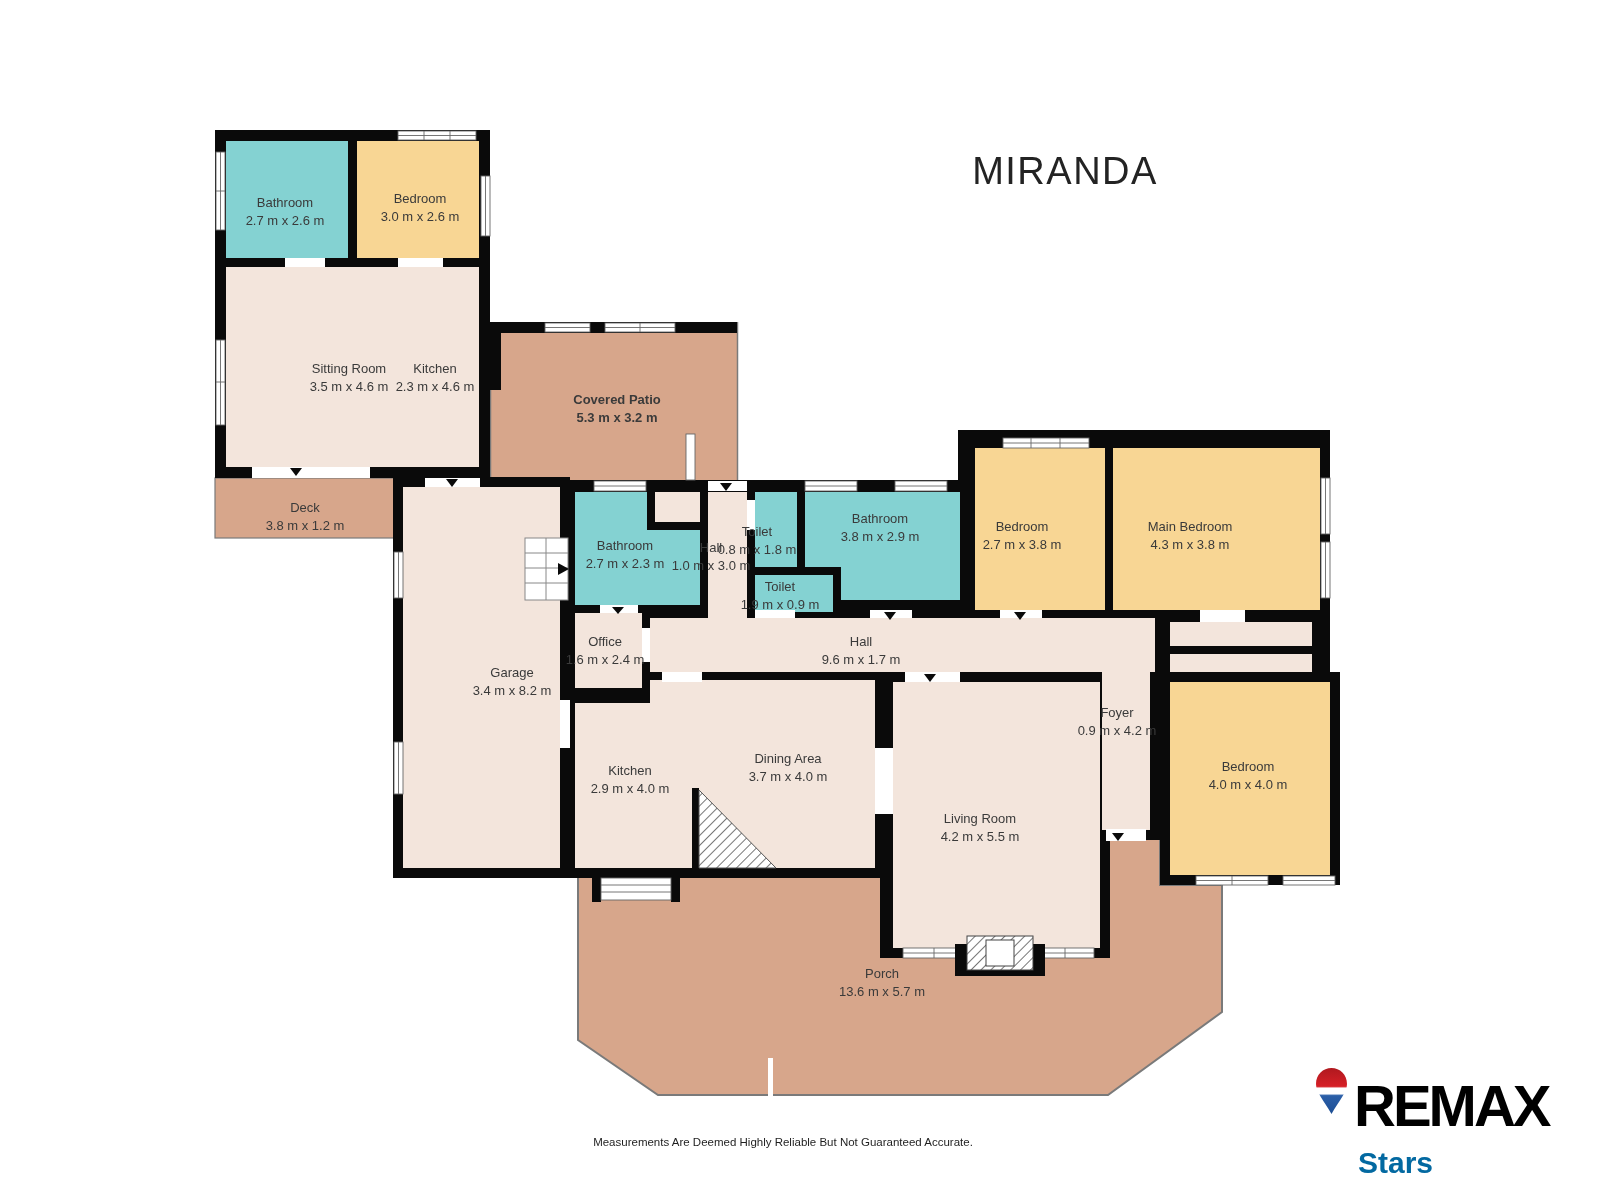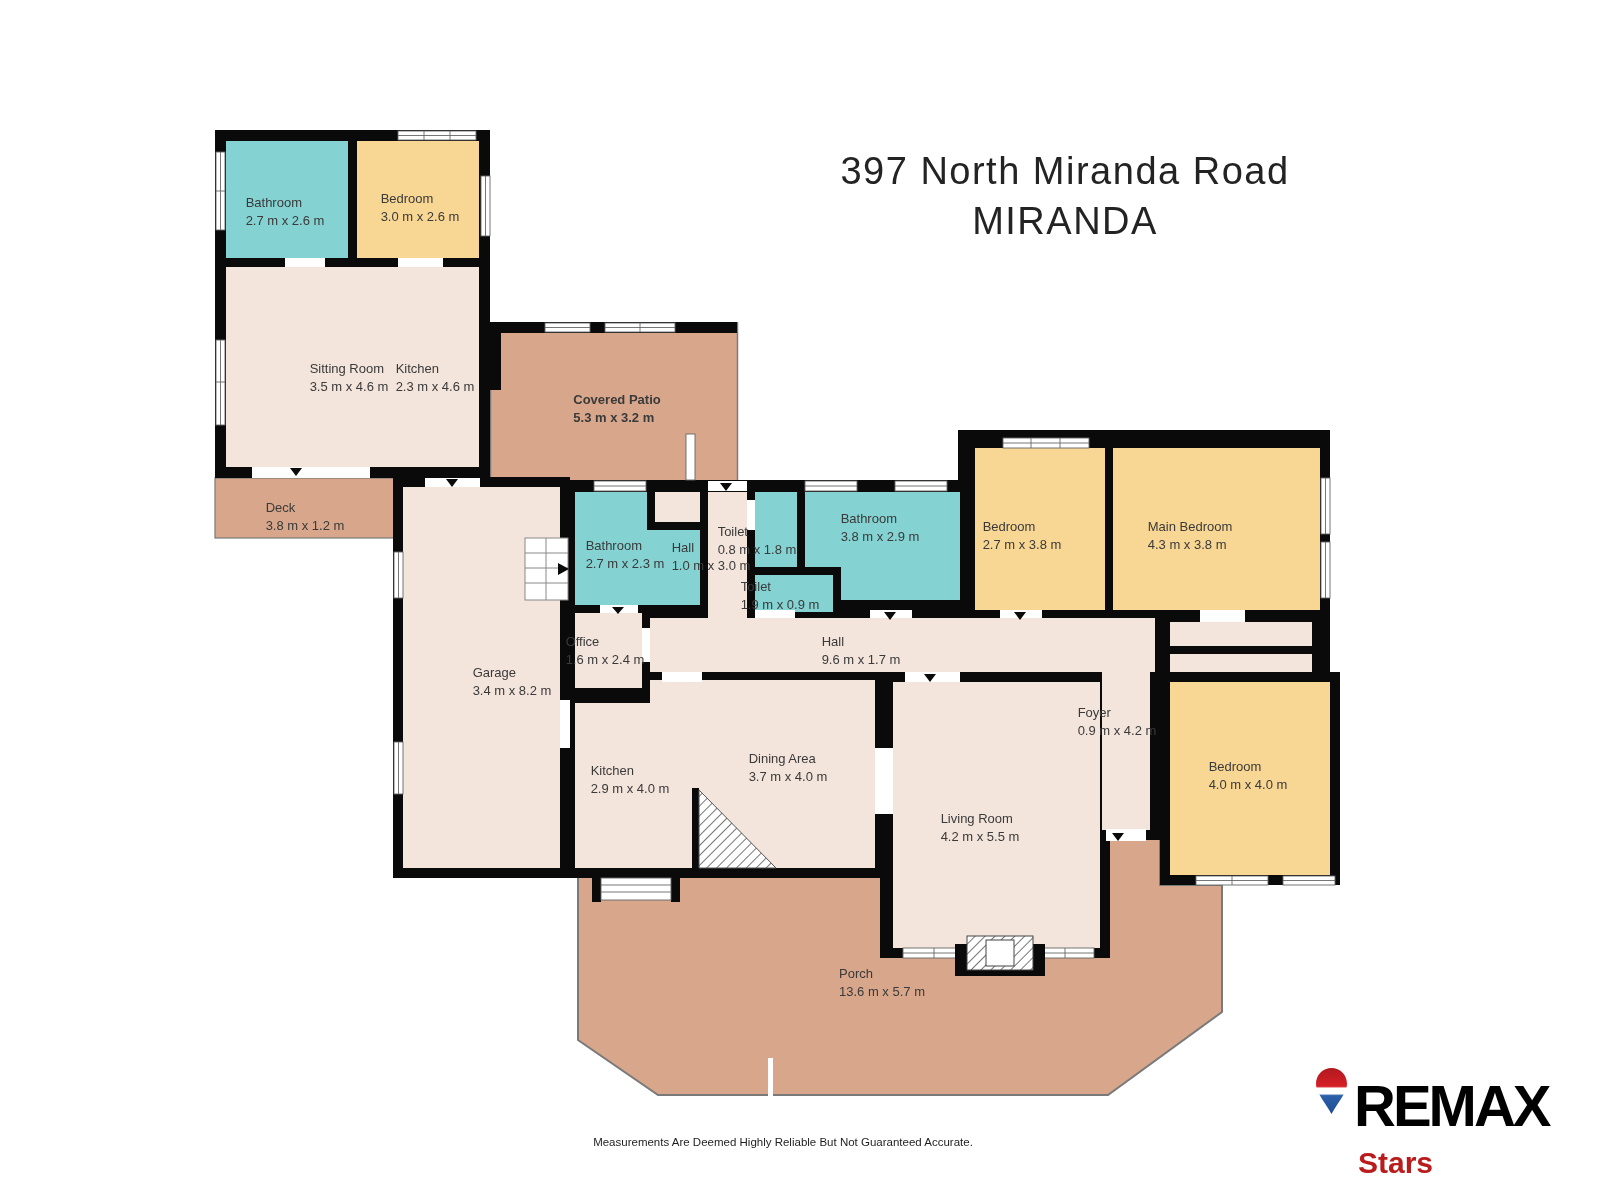--- a/index.html
+++ b/index.html
@@ -1,30 +1,30 @@
 <!DOCTYPE html>
 <html><head>
 <meta charset="utf-8">
 <style>
   html,body{margin:0;padding:0;background:#ffffff;}
   body{width:1600px;height:1200px;position:relative;overflow:hidden;
        font-family:"Liberation Sans",sans-serif;}
   #plan-svg{position:absolute;left:0;top:0;}
-  .plan-label{position:absolute;transform:translate(-50%,-50%);text-align:left;
+  .plan-label{position:absolute;transform:translate(-50%,-50%);text-align:center;
        font-size:13px;line-height:1.38;color:#3a3a3a;white-space:nowrap;}
   .title{position:absolute;left:1065px;top:146px;transform:translateX(-50%);
        text-align:center;font-size:38px;letter-spacing:1.5px;color:#232323;line-height:1.32;}
   .disclaimer{position:absolute;left:783px;top:1136px;transform:translateX(-50%);
        font-size:11.5px;color:#1e1e1e;white-space:nowrap;}
   .logo{position:absolute;left:1316px;top:1064px;width:260px;height:120px;}
   .logo .balloon{position:absolute;left:0;top:4px;}
   .logo .brand{position:absolute;left:38px;top:8px;font-size:58px;font-weight:bold;
        letter-spacing:-3px;color:#000000;}
   .logo .sub{position:absolute;left:42px;top:82px;font-size:30px;font-weight:bold;
-       color:#b91c1c;letter-spacing:0px;}
+       color:#0369a1;letter-spacing:0px;}
   .win rect{fill:#ffffff;stroke:#666;stroke-width:0.9;}
   .win line{stroke:#666;stroke-width:0.9;}
   .gap{fill:#ffffff;}
   .marker{fill:#0a0a0a;}
 </style>
 </head>
 <body>
 
 <svg id="plan-svg" width="1600" height="1200" viewBox="0 0 1600 1200">
   <defs>
@@ -229,21 +229,20 @@
     <path class="marker" d="M720,483 L732,483 L726,491 Z"></path>
     <path class="marker" d="M884,612 L896,612 L890,620 Z"></path>
     <path class="marker" d="M1014,612 L1026,612 L1020,620 Z"></path>
     <path class="marker" d="M1112,833 L1124,833 L1118,841 Z"></path>
     <path class="marker" d="M924,674 L936,674 L930,682 Z"></path>
     <path class="marker" d="M612,607 L624,607 L618,614 Z"></path>
   </g>
 </svg>
 
 <div class="title">
-  <div>397 North Miranda Road</div>
   <div>MIRANDA</div>
 </div>
 
 <div id="labels">
     <div class="plan-label" style="left: 285px; top: 212px;">
       <div>Bathroom</div>
       <div>2.7 m x 2.6 m</div>
     </div>
     <div class="plan-label" style="left: 420px; top: 208px;">
       <div>Bedroom</div>

